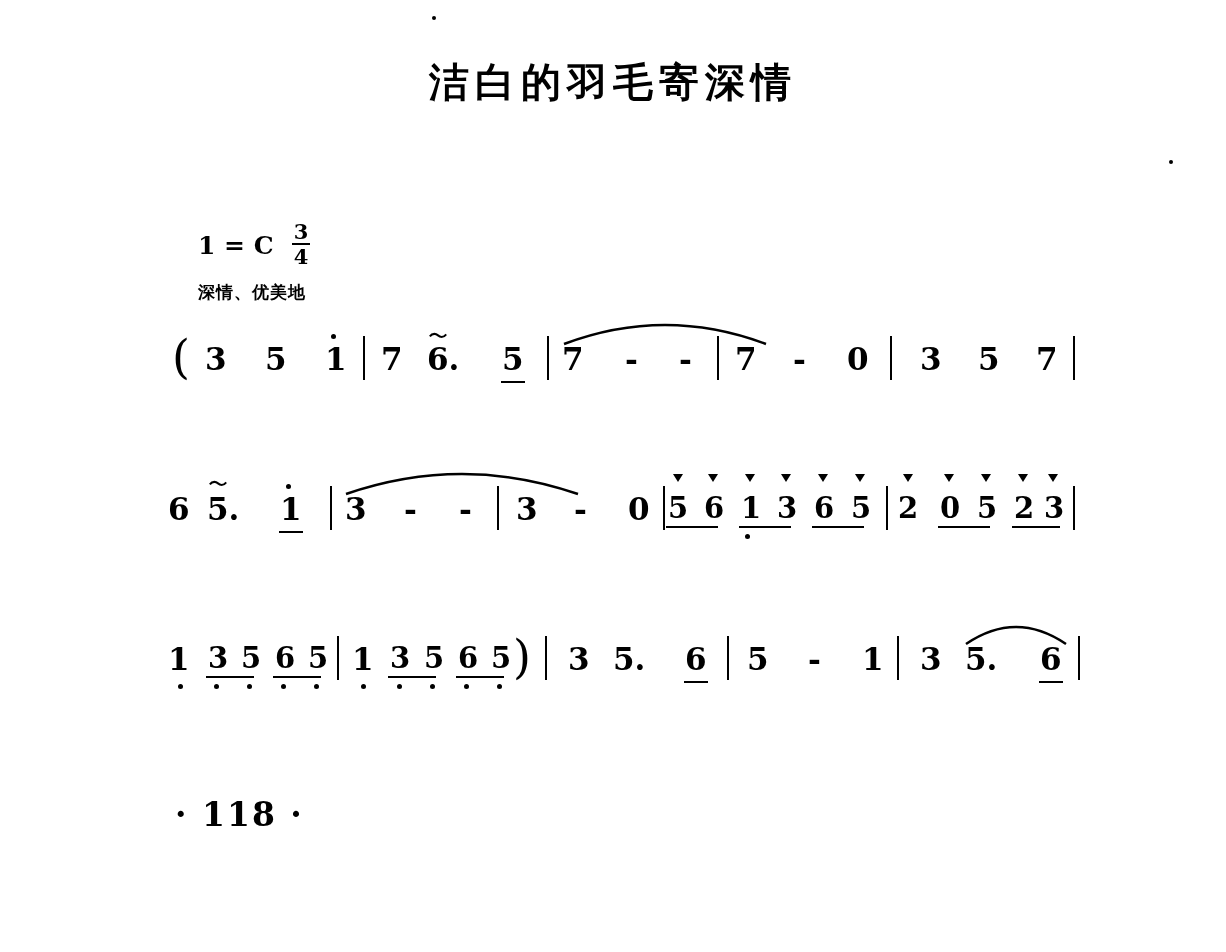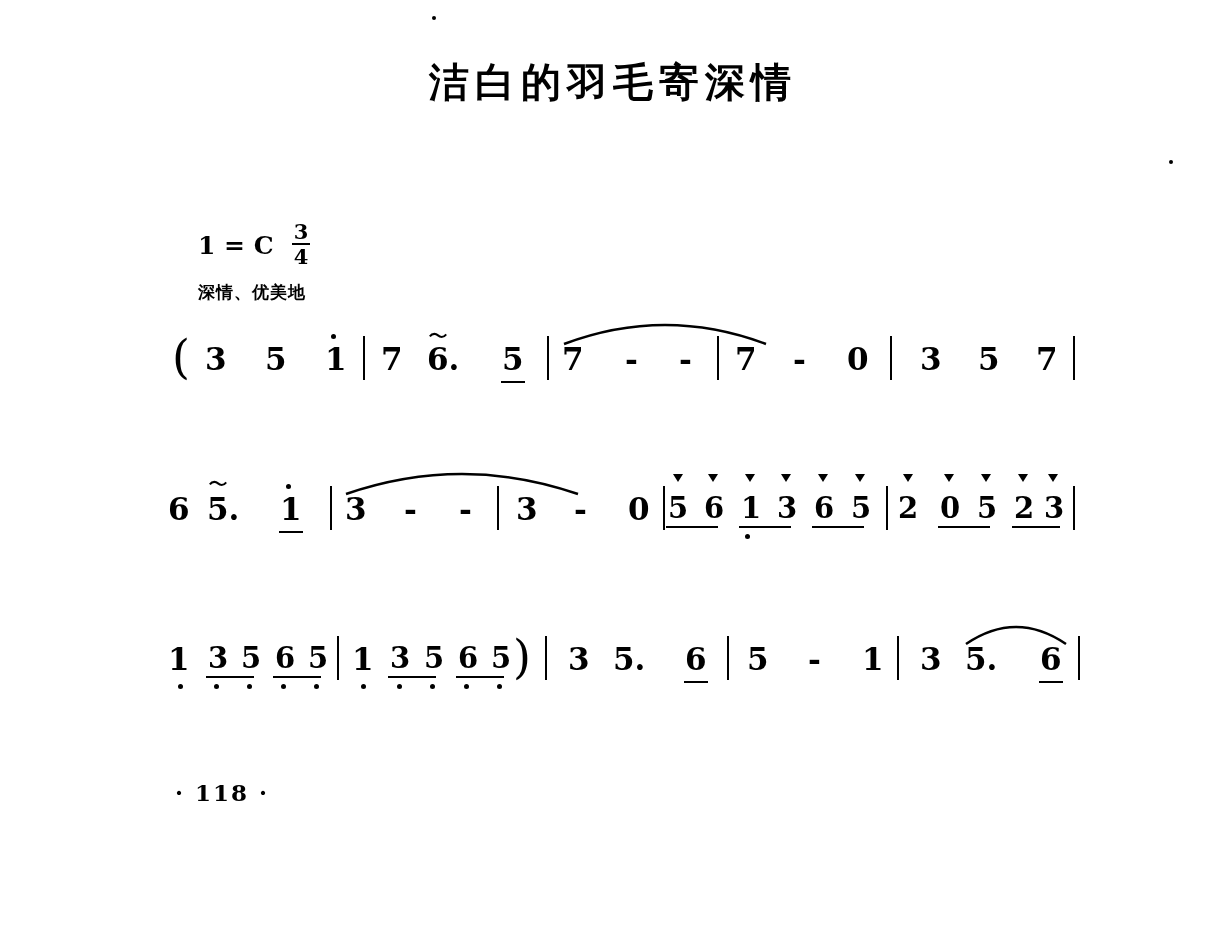--- a/index.html
+++ b/index.html
@@ -178,24 +178,24 @@
     font-weight: bold;
     line-height: 38px;
     letter-spacing: 0px;
     white-space: pre;
   }
   .lyrics .ln { display: block; }
 
   .pagenum {
     position: absolute;
     left: 175px;
-    top: 779px;
-    font-family: "DejaVu Serif", serif;
-    font-weight: bold;
-    font-size: 23px;
+    top: 795px;
+    font-family: "DejaVu Serif", serif;
+    font-weight: bold;
+    font-size: 33px;
     letter-spacing: 2px;
   }
 
   .speck {
     position: absolute;
     background: #000;
     border-radius: 50%;
   }
 </style>
 </head>

